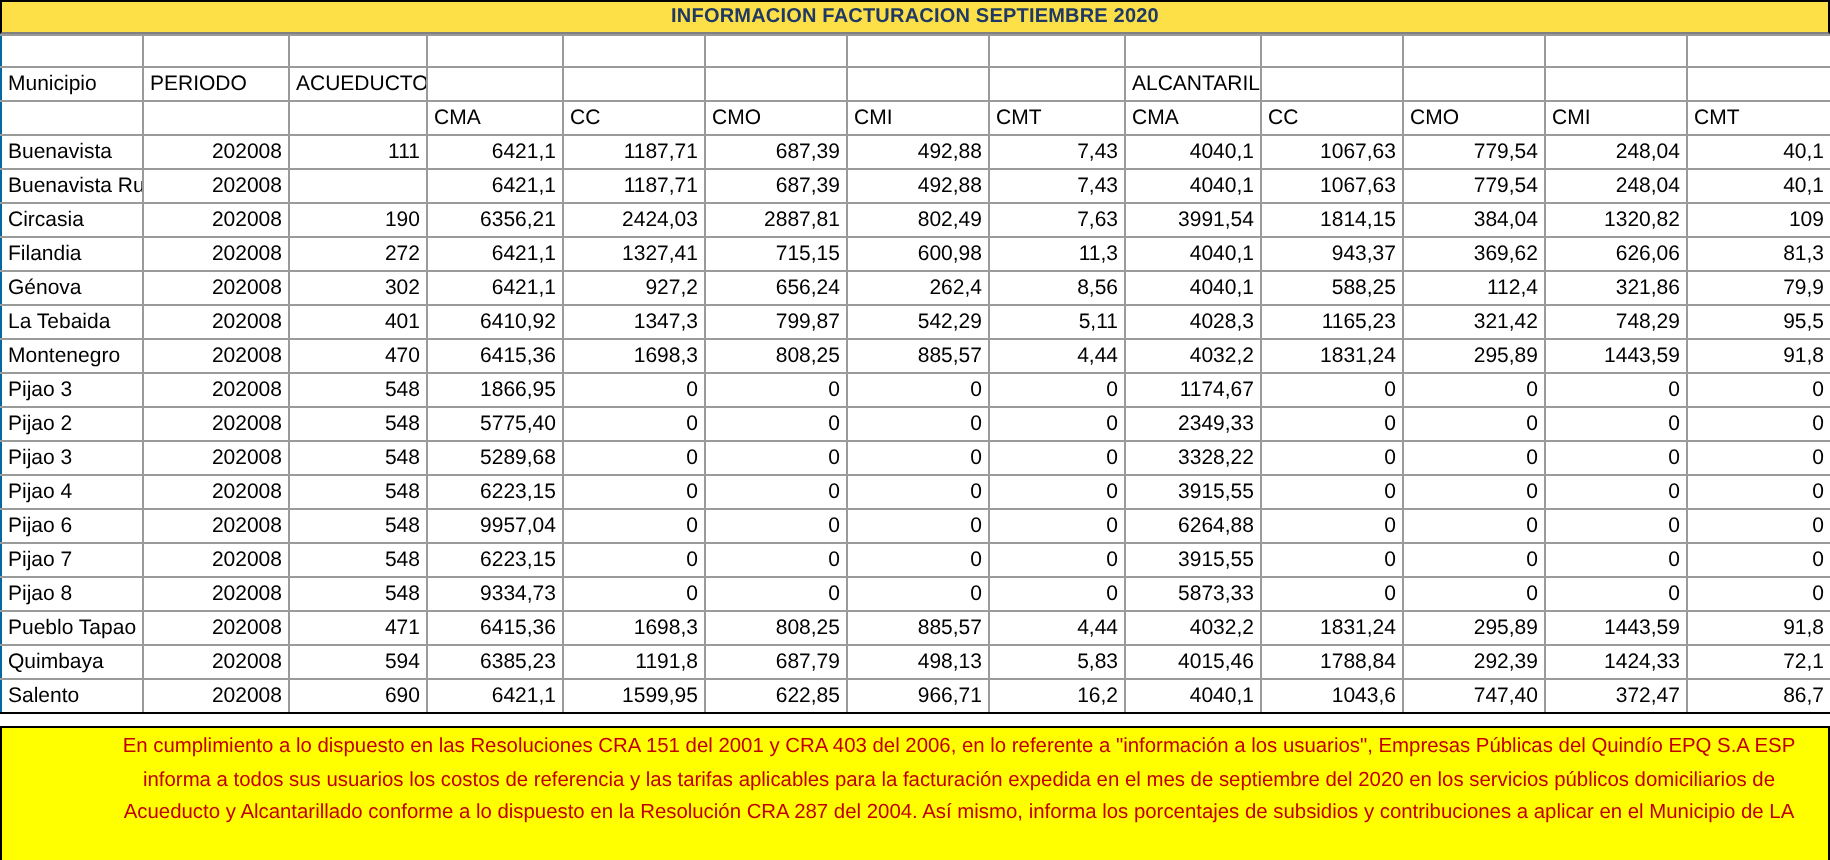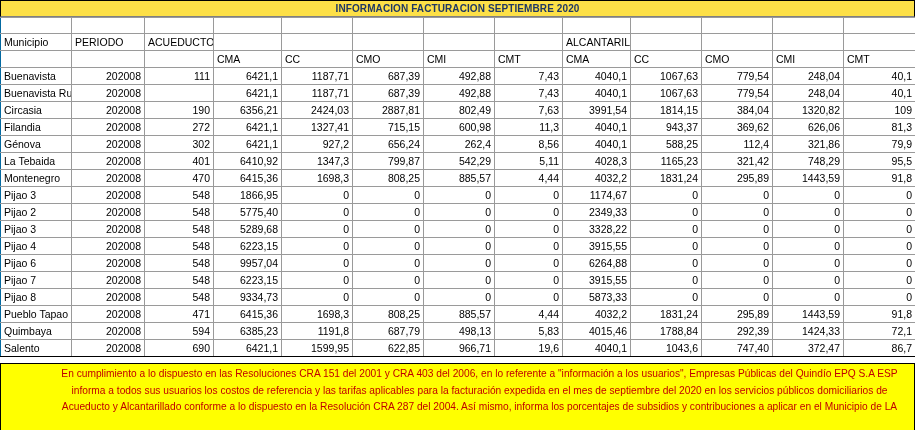--- a/index.html
+++ b/index.html
@@ -407,21 +407,21 @@
           <td class="num edge-r">72,1</td>
         </tr>
         <tr class="last-row">
           <td class="txt edge-l">Salento</td>
           <td class="num">202008</td>
           <td class="num">690</td>
           <td class="num">6421,1</td>
           <td class="num">1599,95</td>
           <td class="num">622,85</td>
           <td class="num">966,71</td>
-          <td class="num">19,6</td>
+          <td class="num">16,2</td>
           <td class="num">4040,1</td>
           <td class="num">1043,6</td>
           <td class="num">747,40</td>
           <td class="num">372,47</td>
           <td class="num edge-r">86,7</td>
         </tr>
       </tbody>
   </table>
 
   <div class="footer-note">

